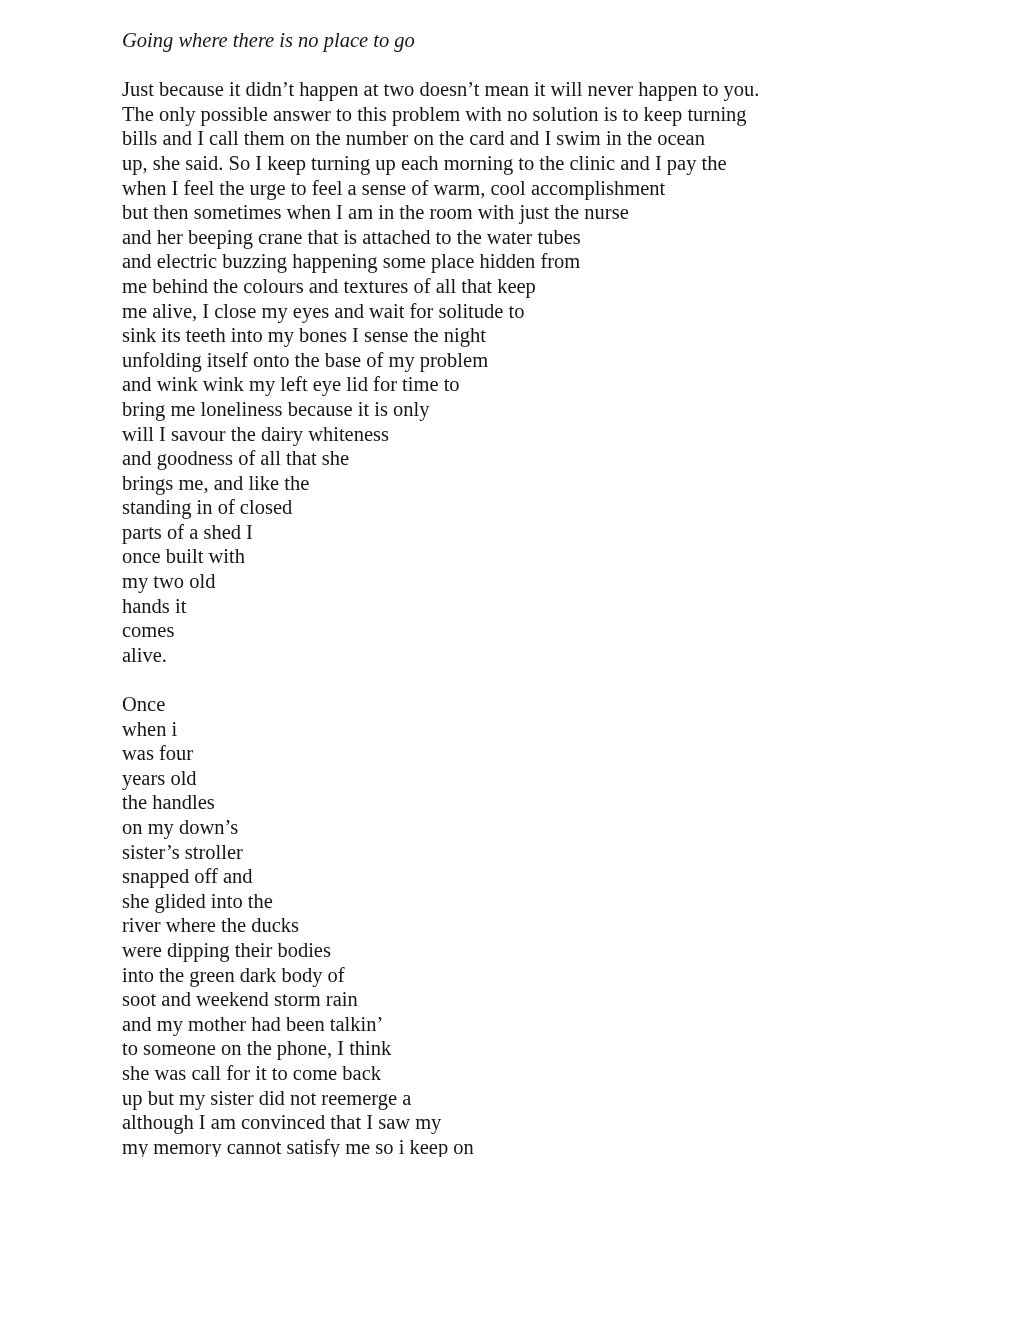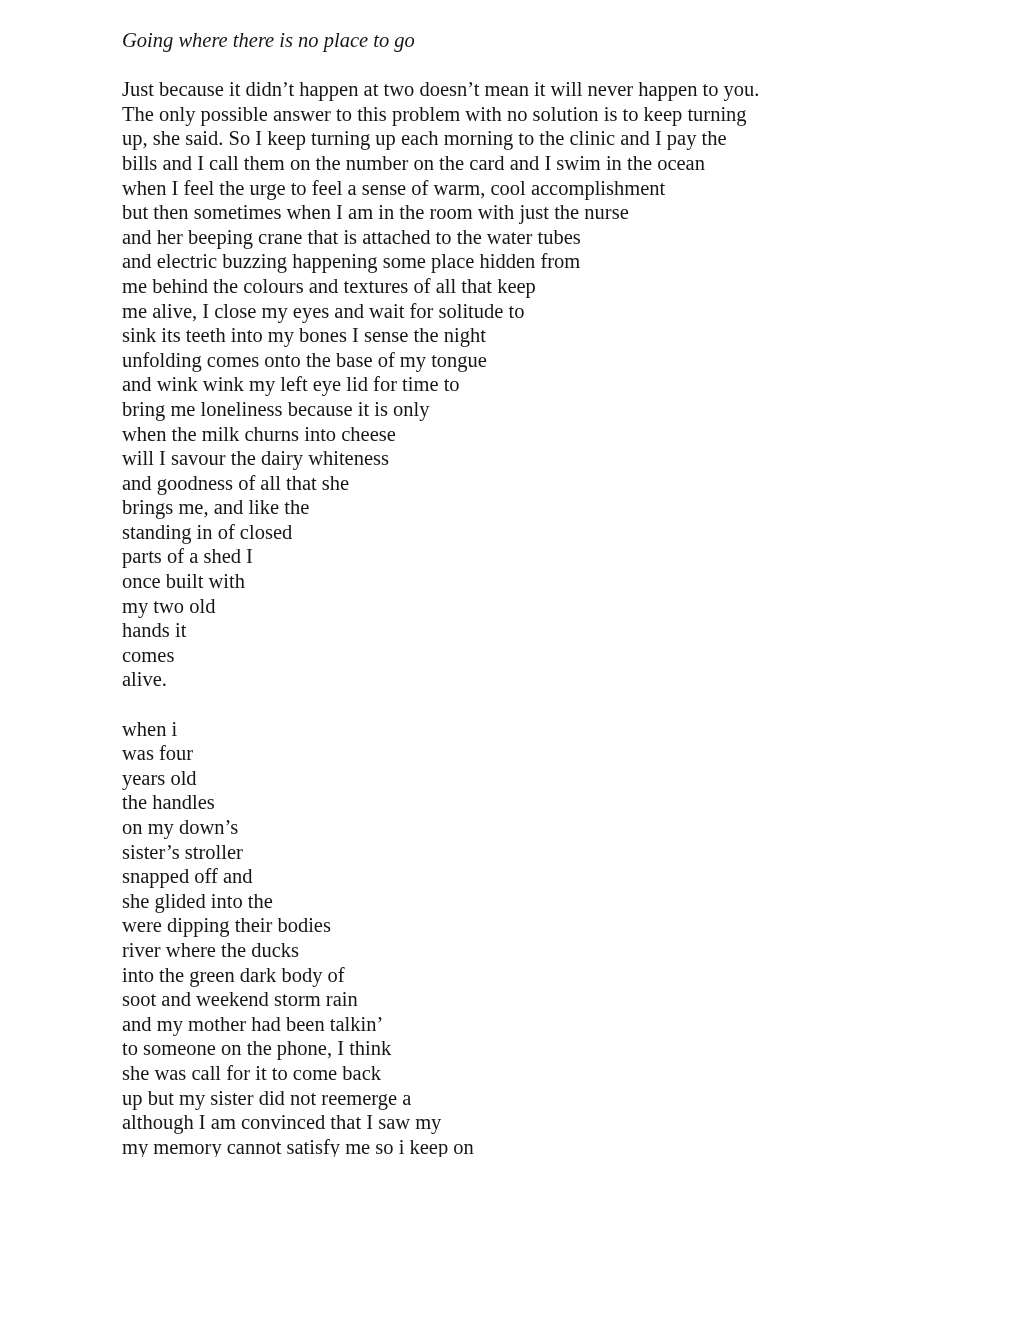--- a/index.html
+++ b/index.html
@@ -44,56 +44,56 @@
 </head>
 <body>
 
 <div class="page">
   <div class="content">
     <div class="poem-title">Going where there is no place to go</div>
 
     <div class="stanza">
         <div class="line">Just because it didn’t happen at two doesn’t mean it will never happen to you.</div>
         <div class="line">The only possible answer to this problem with no solution is to keep turning</div>
+        <div class="line">bills and I call them on the number on the card and I swim in the ocean</div>
         <div class="line">up, she said. So I keep turning up each morning to the clinic and I pay the</div>
-        <div class="line">bills and I call them on the number on the card and I swim in the ocean</div>
         <div class="line">when I feel the urge to feel a sense of warm, cool accomplishment</div>
         <div class="line">but then sometimes when I am in the room with just the nurse</div>
         <div class="line">and her beeping crane that is attached to the water tubes</div>
         <div class="line">and electric buzzing happening some place hidden from</div>
         <div class="line">me behind the colours and textures of all that keep</div>
         <div class="line">me alive, I close my eyes and wait for solitude to</div>
         <div class="line">sink its teeth into my bones I sense the night</div>
-        <div class="line">unfolding comes onto the base of my tongue</div>
+        <div class="line">unfolding itself onto the base of my problem</div>
         <div class="line">and wink wink my left eye lid for time to</div>
         <div class="line">bring me loneliness because it is only</div>
-        <div class="line">when the milk churns into cheese</div>
         <div class="line">will I savour the dairy whiteness</div>
         <div class="line">and goodness of all that she</div>
         <div class="line">brings me, and like the</div>
         <div class="line">standing in of closed</div>
         <div class="line">parts of a shed I</div>
         <div class="line">once built with</div>
         <div class="line">my two old</div>
         <div class="line">hands it</div>
         <div class="line">comes</div>
         <div class="line">alive.</div>
       </div>
 
     <div class="stanza">
+        <div class="line">Once</div>
         <div class="line">when i</div>
         <div class="line">was four</div>
         <div class="line">years old</div>
         <div class="line">the handles</div>
         <div class="line">on my down’s</div>
         <div class="line">sister’s stroller</div>
         <div class="line">snapped off and</div>
         <div class="line">she glided into the</div>
+        <div class="line">river where the ducks</div>
         <div class="line">were dipping their bodies</div>
-        <div class="line">river where the ducks</div>
         <div class="line">into the green dark body of</div>
         <div class="line">soot and weekend storm rain</div>
         <div class="line">and my mother had been talkin’</div>
         <div class="line">to someone on the phone, I think</div>
         <div class="line">she was call for it to come back</div>
         <div class="line">up but my sister did not reemerge a</div>
         <div class="line">although I am convinced that I saw my</div>
         <div class="line">my memory cannot satisfy me so i keep on</div>
         <div class="line">pretending to weep, like my mother, i keep on</div>
       </div>

